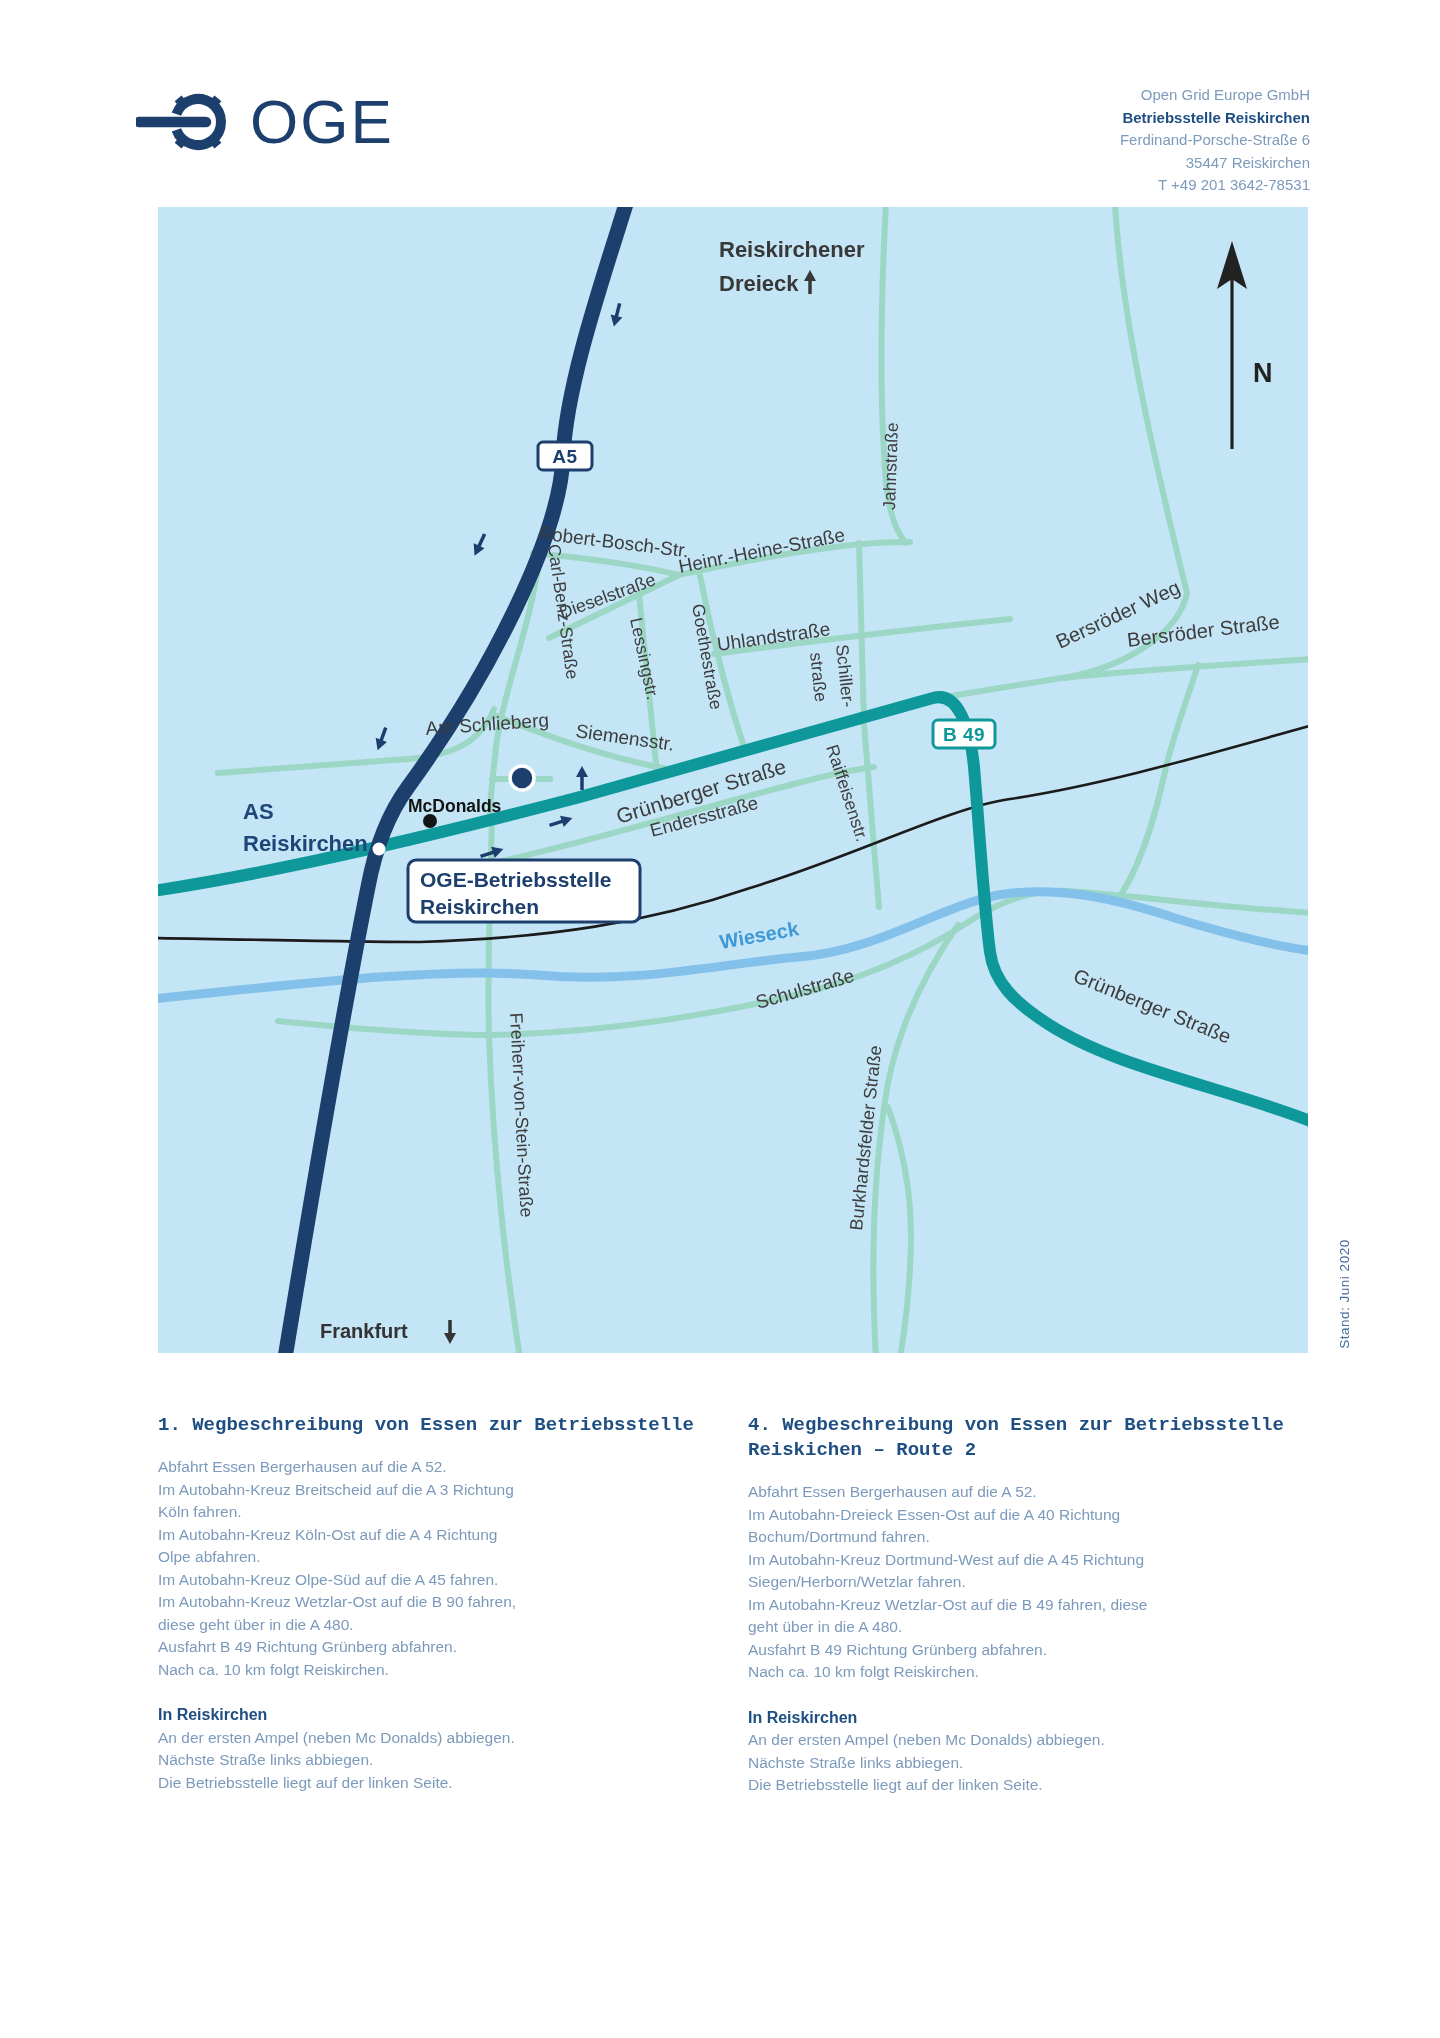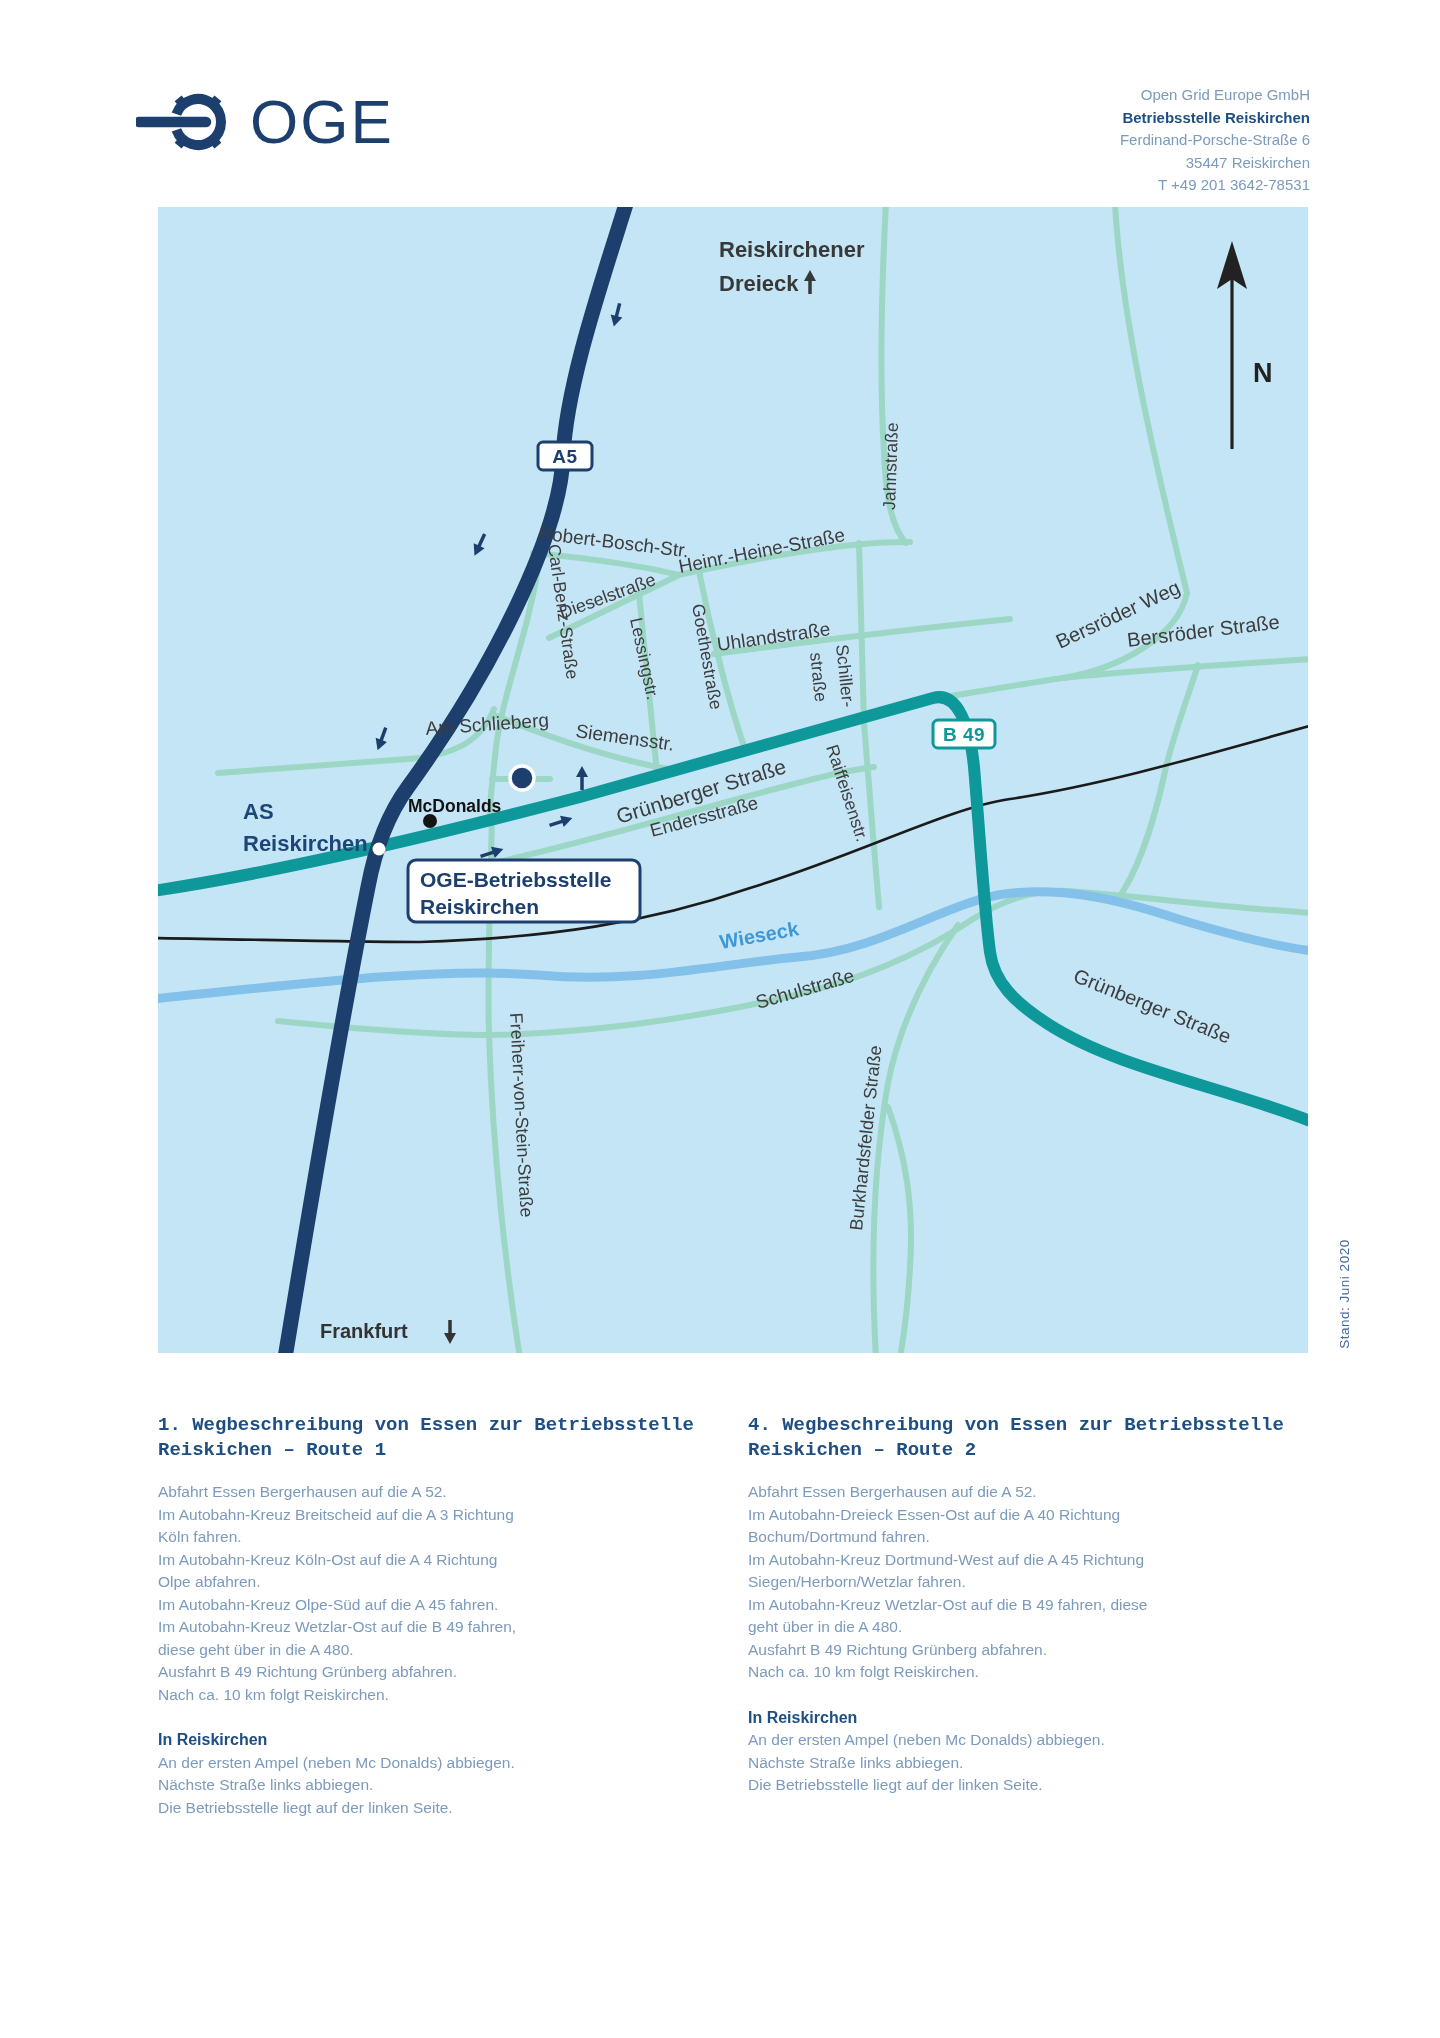--- a/index.html
+++ b/index.html
@@ -175,30 +175,29 @@
         </g>
     </svg>
   </div>
 
   <div class="stand">Stand: Juni 2020</div>
 
   <div class="routes">
     <div class="route">
       <h3>
         <div>1. Wegbeschreibung von Essen zur Betriebsstelle</div>
-        <div>Reiskichen – Route 1</div>
       </h3>
       <div class="body">
           <div class="line">Abfahrt Essen Bergerhausen auf die A 52.</div>
           <div class="line">Im Autobahn-Kreuz Breitscheid auf die A 3 Richtung</div>
           <div class="line">Köln fahren.</div>
           <div class="line">Im Autobahn-Kreuz Köln-Ost auf die A 4 Richtung</div>
           <div class="line">Olpe abfahren.</div>
           <div class="line">Im Autobahn-Kreuz Olpe-Süd auf die A 45 fahren.</div>
-          <div class="line">Im Autobahn-Kreuz Wetzlar-Ost auf die B 49 fahren,</div>
+          <div class="line">Im Autobahn-Kreuz Wetzlar-Ost auf die B 90 fahren,</div>
           <div class="line">diese geht über in die A 480.</div>
           <div class="line">Ausfahrt B 49 Richtung Grünberg abfahren.</div>
           <div class="line">Nach ca. 10 km folgt Reiskirchen.</div>
         </div>
       <div class="subhead">In Reiskirchen</div>
       <div class="body">
           <div class="line">An der ersten Ampel (neben Mc Donalds) abbiegen.</div>
           <div class="line">Nächste Straße links abbiegen.</div>
           <div class="line">Die Betriebsstelle liegt auf der linken Seite.</div>
         </div>

